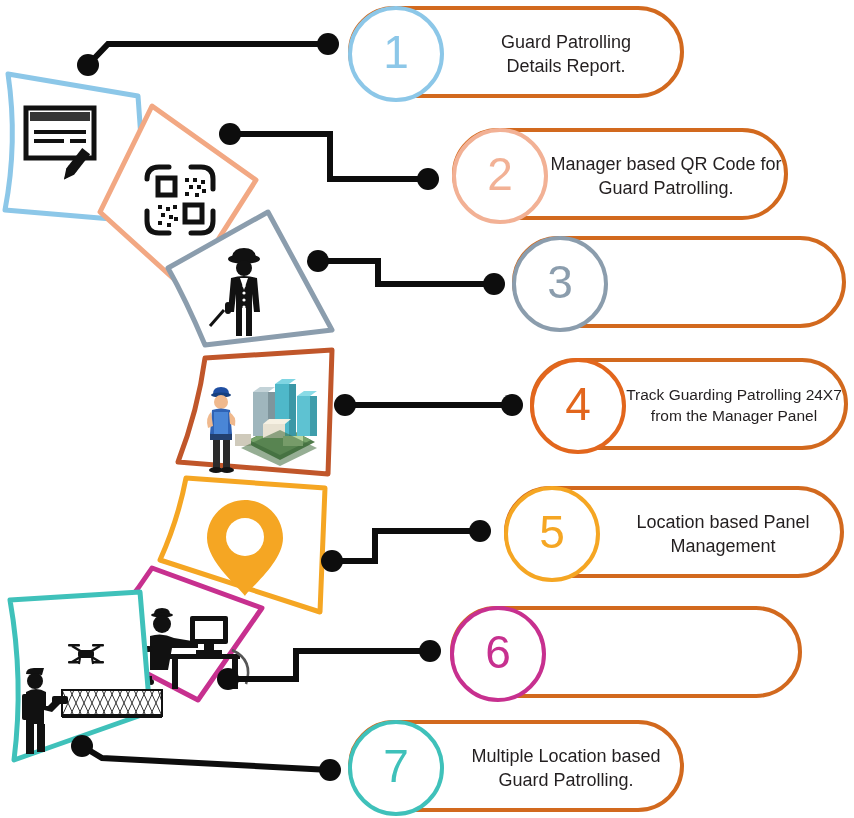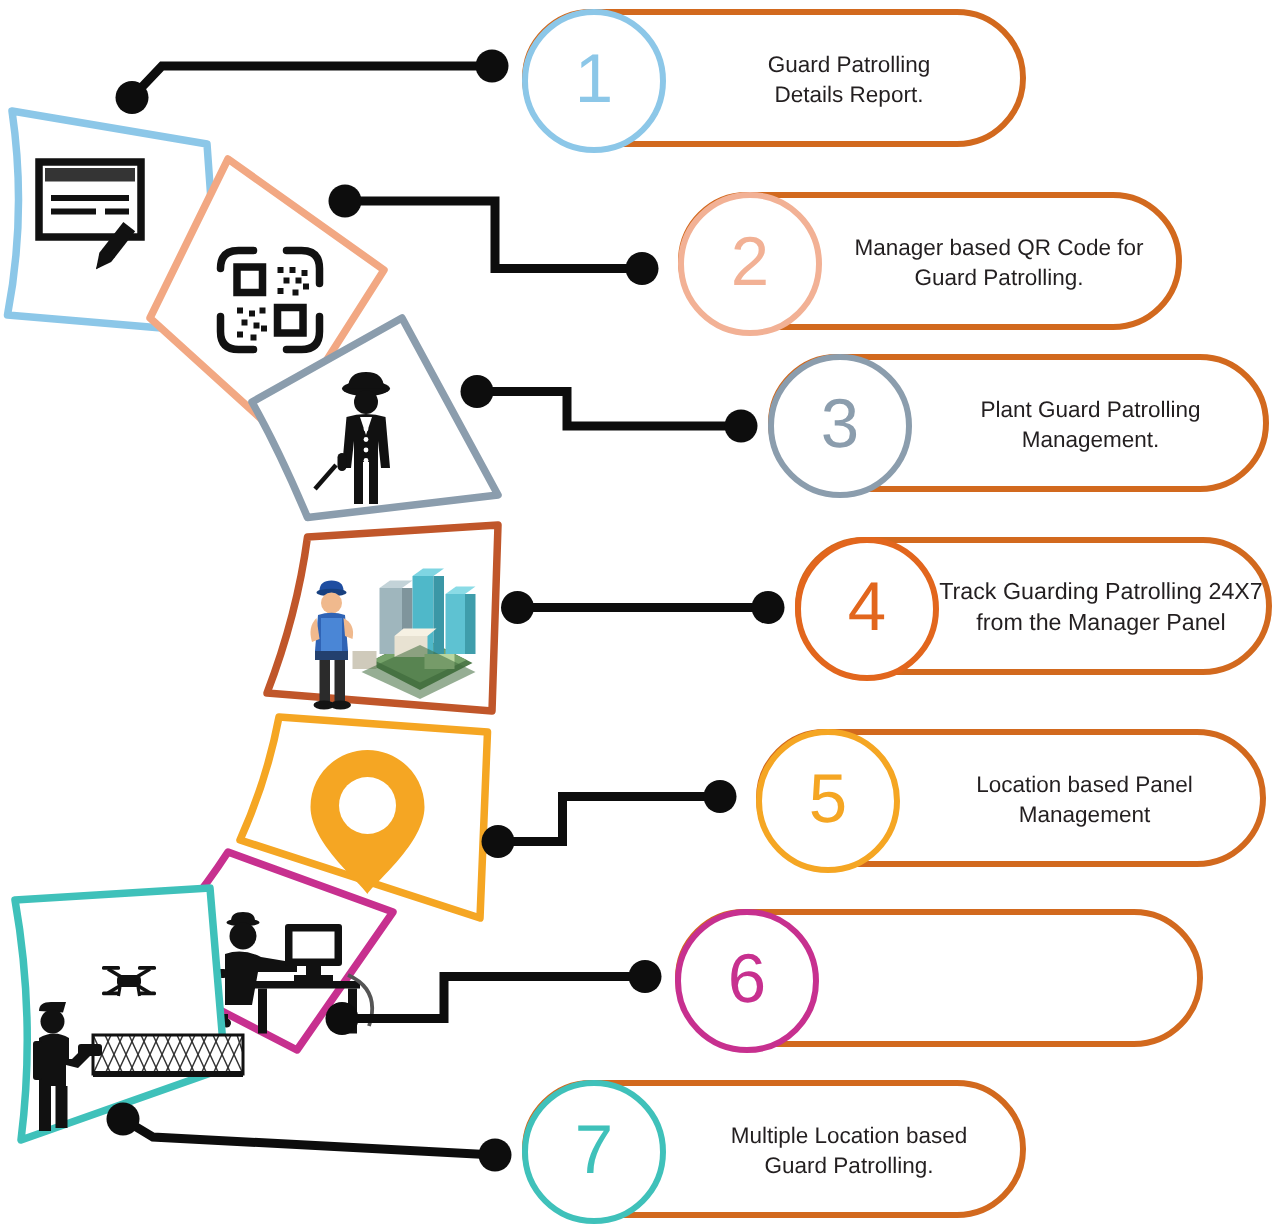--- a/index.html
+++ b/index.html
@@ -19,21 +19,21 @@
     box-sizing:border-box;
     border:4px solid #d2691e;
     border-radius:60px;
     background:#ffffff;
     height:92px;
   }
   .pill-text{
     position:absolute;
     top:50%;transform:translateY(-50%);
     text-align:center;
-    font-size:15px;
+    font-size:18px;
     line-height:1.35;
     color:#231f20;
     white-space:pre-line;
   }
   .num-circle{
     position:absolute;top:50%;transform:translateY(-50%);
     width:88px;height:88px;border-radius:50%;
     background:#ffffff;
     border:4px solid #000;
     display:flex;align-items:center;justify-content:center;
@@ -281,22 +281,20 @@
     <div class="pill" style="width:336px;"></div>
     <div class="pill-text" style="left:96px;width:236px;">Manager based QR Code for
 Guard Patrolling.</div>
     <div class="num-circle" style="left:0px;border-color:#f2b195;color:#f2b195;">
         <span>2</span>
       </div>
   </div>
 
   <div class="pill-row" style="left:512px;top:236px;width:338px;height:96px;">
     <div class="pill" style="width:334px;"></div>
-    <div class="pill-text" style="left:102px;width:226px;">Plant Guard Patrolling
-Management.</div>
     <div class="num-circle" style="left:0px;border-color:#8b9dad;color:#8b9dad;">
         <span>3</span>
       </div>
   </div>
 
   <div class="pill-row" style="left:530px;top:358px;width:320px;height:96px;">
     <div class="pill" style="width:318px;"></div>
     <div class="pill-text" style="left:92px;width:224px;font-size:15.5px;text-align:center;">Track Guarding Patrolling 24X7
 from the Manager Panel</div>
     <div class="num-circle" style="left:0px;border-color:#e2661d;color:#e2661d;">

